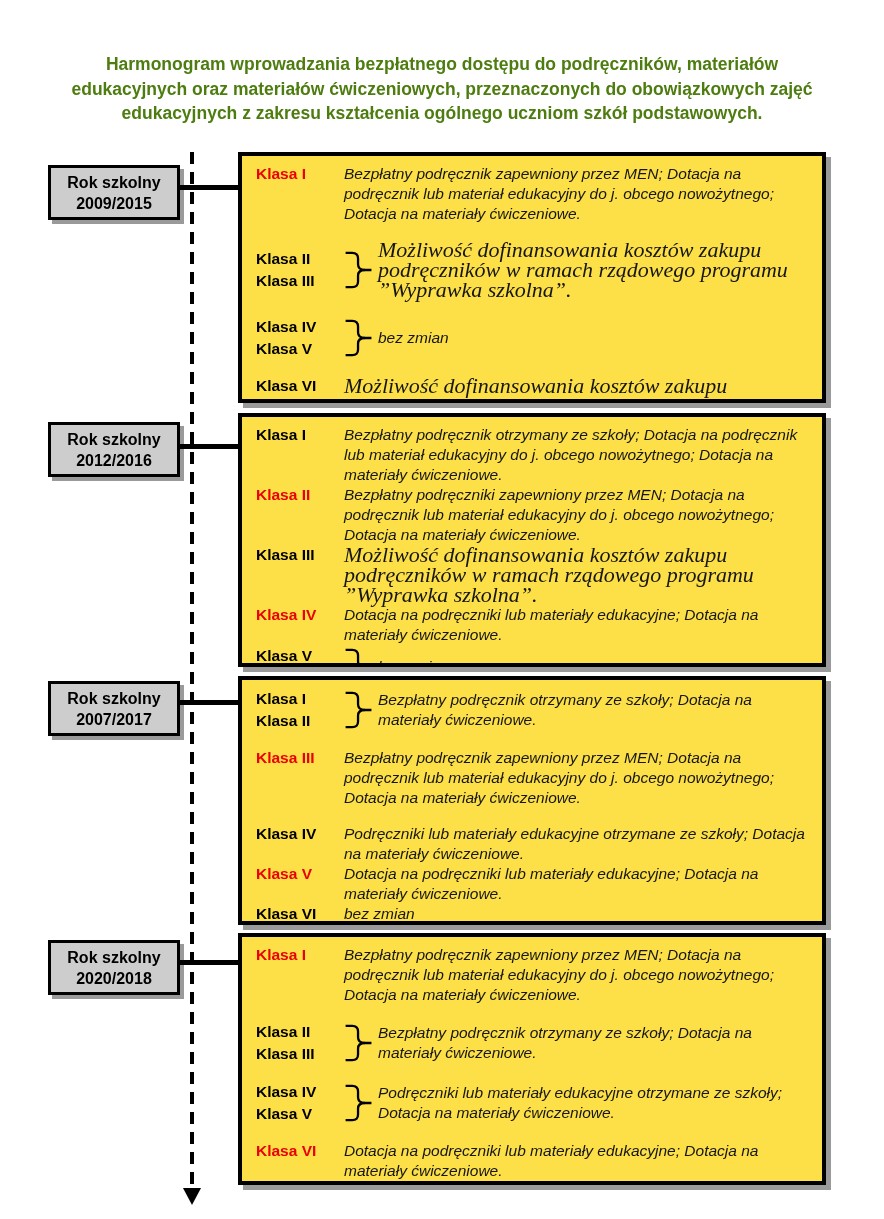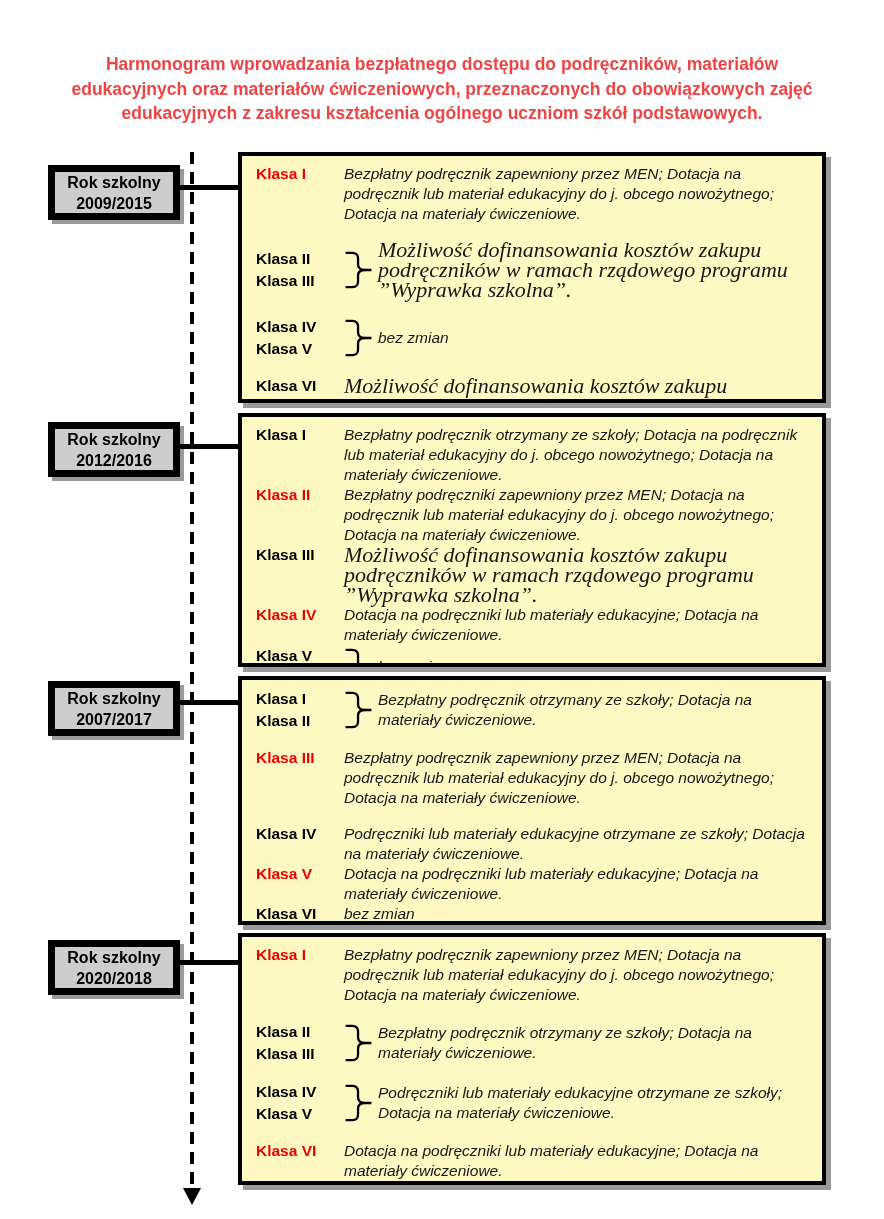--- a/index.html
+++ b/index.html
@@ -2,41 +2,41 @@
 <html><head>
 <meta charset="utf-8">
 <style>
   html,body{margin:0;padding:0;background:#ffffff;}
   .canvas{
     position:relative;width:884px;height:1219px;background:#ffffff;
     font-family:"Liberation Sans",sans-serif;color:#000;overflow:hidden;
   }
   .title{
     position:absolute;top:52px;left:58px;width:768px;text-align:center;
-    font-weight:bold;font-size:17.5px;line-height:24.5px;color:#ef4444;
+    font-weight:bold;font-size:17.5px;line-height:24.5px;color:#4d7c0f;
   }
   .timeline{
     position:absolute;left:190px;top:152px;width:4px;height:1036px;
     background:repeating-linear-gradient(180deg,#000 0px,#000 12px,transparent 12px,transparent 20px);
   }
   .timeline-arrow{
     position:absolute;left:183px;top:1188px;width:0;height:0;
     border-left:9px solid transparent;border-right:9px solid transparent;
     border-top:17px solid #000;
   }
   .year-box{
     position:absolute;left:48px;width:132px;height:55px;box-sizing:border-box;
-    background:#cdcdcd;border:7px solid #000000;box-shadow:4px 4px 0 #9a9a9a;
+    background:#cdcdcd;border:3px solid #000000;box-shadow:4px 4px 0 #9a9a9a;
     display:flex;flex-direction:column;align-items:center;justify-content:center;
     font-weight:bold;font-size:16px;line-height:21px;text-align:center;
   }
   .connector{position:absolute;left:178px;width:62px;height:5px;background:#000;}
   .content-box{
     position:absolute;left:238px;width:588px;box-sizing:border-box;
-    background:#fef9c3;border:4px solid #000;box-shadow:5px 5px 0 #9a9a9a;
+    background:#fde047;border:4px solid #000;box-shadow:5px 5px 0 #9a9a9a;
     padding:8px 10px 4px 14px;display:flex;flex-direction:column;overflow:hidden;
   }
   .row{display:flex;align-items:flex-start;}
   .row.braced{align-items:center;}
   .row.gap{margin-top:16px;}
   .labels{width:88px;flex-shrink:0;font-weight:bold;font-size:15.5px;line-height:20px;color:#000;}
   .row.braced .labels{line-height:22px;}
   .labels .red{color:#ea0000;}
   .brace{width:30px;height:44px;flex-shrink:0;margin-right:4px;}
   .desc{

